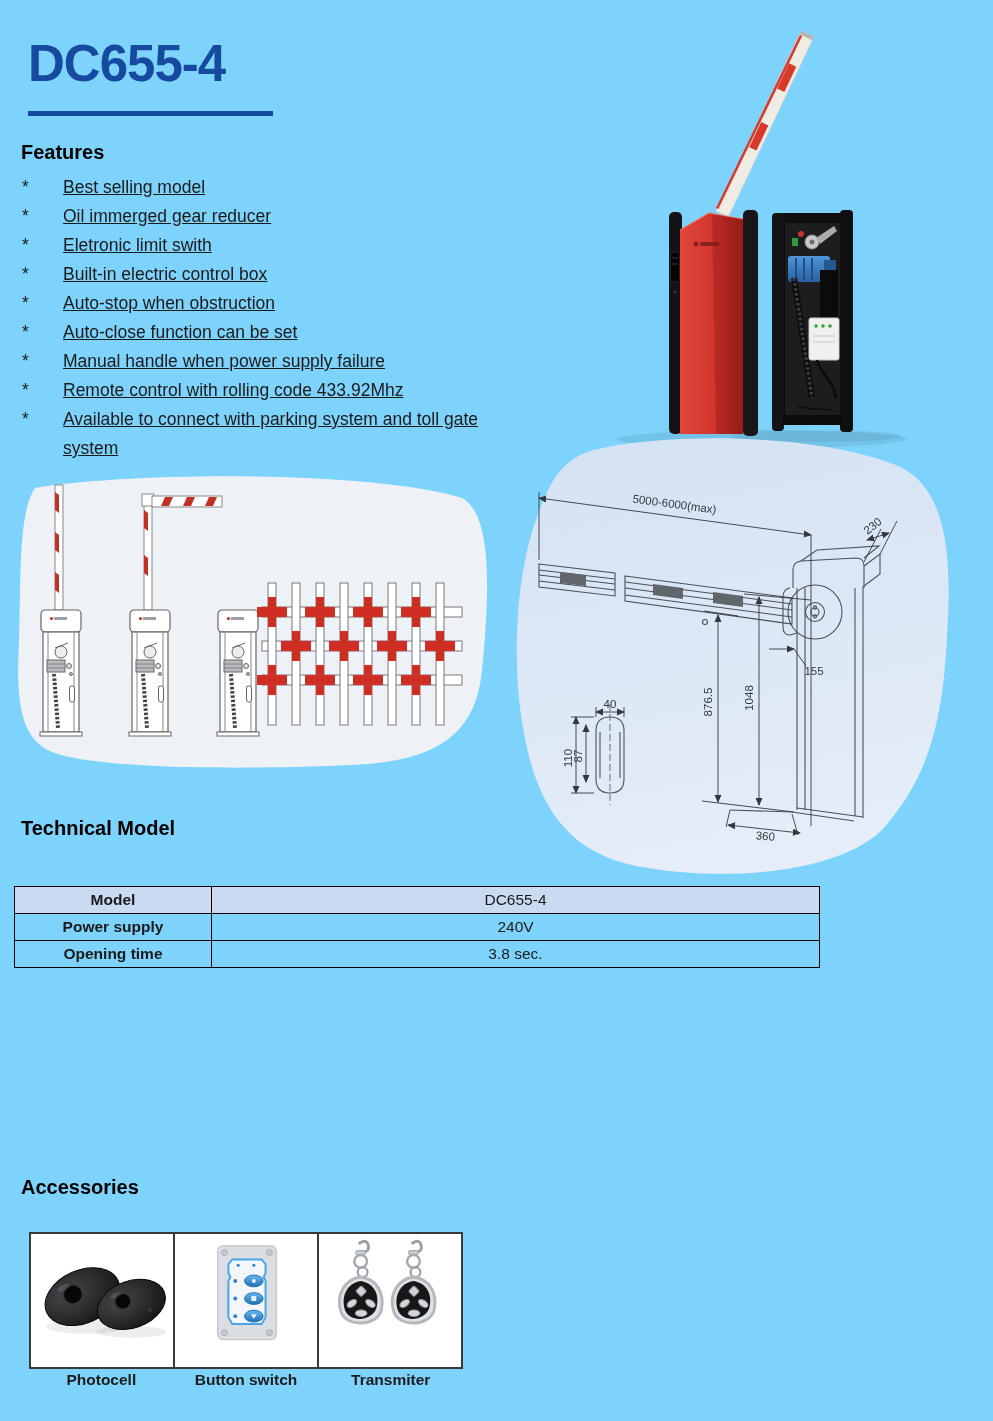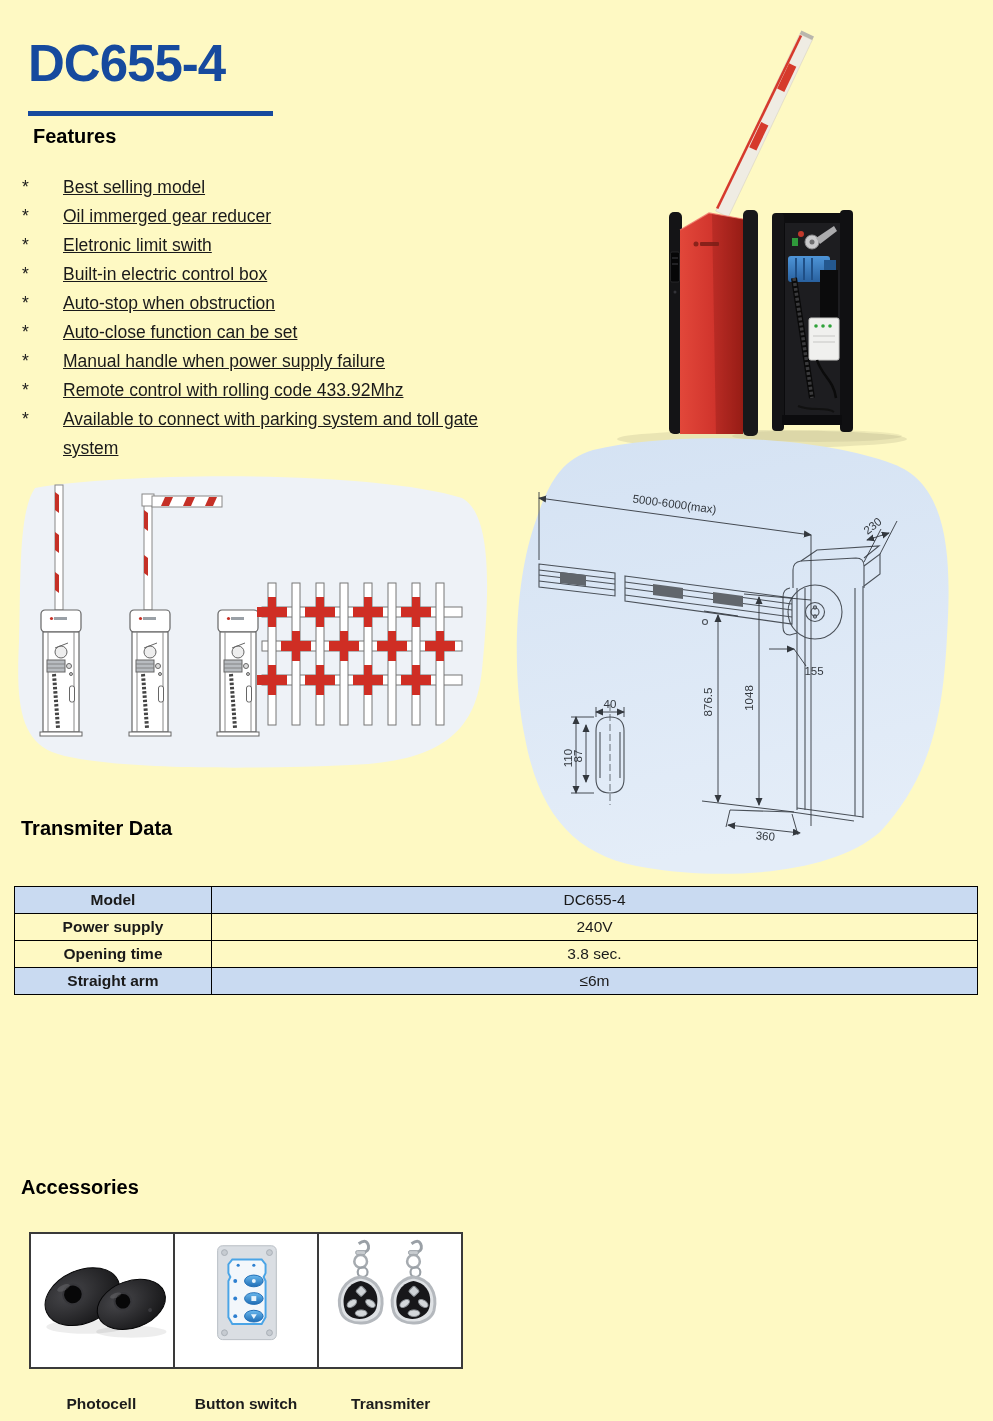--- a/index.html
+++ b/index.html
@@ -1,36 +1,36 @@
 <!DOCTYPE html>
 <html><head>
 <meta charset="utf-8">
 <style>
   html,body{margin:0;padding:0;background:#fff;}
-  .page{position:relative;width:993px;height:1421px;background:#fef9c3;overflow:hidden;
+  .page{position:relative;width:993px;height:1421px;background:#7dd3fc;overflow:hidden;
         font-family:"Liberation Sans",sans-serif;color:#1a1a1a;}
   .abs{position:absolute;}
   .title{left:28px;top:34px;font-size:51px;font-weight:700;color:#164a9e;letter-spacing:-1px;}
   .title-underline{left:28px;top:111px;width:245px;height:5px;background:#164a9e;}
   .h2{font-size:20px;font-weight:700;color:#000;}
-  .features-heading{left:21px;top:125px;margin-left:12px;}
+  .features-heading{left:21px;top:141px;}
   .features-list{left:22px;top:173px;width:460px;list-style:none;margin:0;padding:0;}
   .features-list li{display:grid;grid-template-columns:41px 1fr;line-height:29px;font-size:17.5px;}
   .features-list .star{font-size:17.5px;}
   .feat-text{width:418px;text-decoration:underline;}
   .tech-heading{left:21px;top:817px;}
-  .tech-table{left:14px;top:886px;width:964px;border-collapse:collapse;table-layout:fixed;}
+  .tech-table{left:14px;top:886px;width:806px;border-collapse:collapse;table-layout:fixed;}
   .tech-table td{border:1.5px solid #000;height:26px;font-size:15.5px;text-align:center;padding:0;}
   .tech-table td.lbl{font-weight:700;width:196px;}
   .tech-table tr.blue td{background:#c9daf1;}
   .acc-heading{left:21px;top:1176px;}
   .acc-grid{left:29px;top:1232px;width:434px;height:137px;display:flex;border:2px solid #3a3a3a;background:#fff;box-sizing:border-box;}
   .acc-cell{flex:1;position:relative;}
   .acc-cell + .acc-cell{border-left:2px solid #3a3a3a;}
-  .acc-labels{left:29px;top:1371px;width:434px;display:flex;margin-top:24px;}
+  .acc-labels{left:29px;top:1371px;width:434px;display:flex;}
   .acc-labels span{flex:1;text-align:center;font-size:15.5px;font-weight:700;color:#1c1c1c;}
   svg text{font-family:"Liberation Sans",sans-serif;}
   .dim-text{font-size:11.5px;fill:#33383e;}
 </style>
 </head>
 <body>
 
 <div class="page">
 
   <div class="abs title">DC655-4</div>
@@ -315,38 +315,34 @@
       <text class="dim-text" x="316" y="239" text-anchor="middle">155</text>
       <text class="dim-text" x="214" y="266" text-anchor="middle" transform="rotate(-90 214 266)">876.5</text>
       <text class="dim-text" x="255" y="262" text-anchor="middle" transform="rotate(-90 255 262)">1048</text>
       <text class="dim-text" x="267" y="404" text-anchor="middle" transform="rotate(5 267 404)">360</text>
       <text class="dim-text" x="112" y="272" text-anchor="middle">40</text>
       <text class="dim-text" x="74" y="322" text-anchor="middle" transform="rotate(-90 74 322)">110</text>
       <text class="dim-text" x="84" y="320" text-anchor="middle" transform="rotate(-90 84 320)">87</text>
     </g>
   </svg>
 
-  <div class="abs h2 tech-heading">Transmiter Data</div>
+  <div class="abs h2 tech-heading">Technical Model</div>
   <table class="abs tech-table">
     <tbody>
       <tr class="blue">
           <td class="lbl">Model</td>
           <td>DC655-4</td>
         </tr>
       <tr>
           <td class="lbl">Power supply</td>
           <td>240V</td>
         </tr>
       <tr>
           <td class="lbl">Opening time</td>
           <td>3.8 sec.</td>
-        </tr>
-      <tr class="blue">
-          <td class="lbl">Straight arm</td>
-          <td>≤6m</td>
         </tr>
     </tbody>
   </table>
 
   <div class="abs h2 acc-heading">Accessories</div>
   <div class="abs acc-grid">
     <div class="acc-cell">
       <svg width="142" height="133" viewBox="0 0 144 136">
         <ellipse cx="55" cy="95" rx="40" ry="7" fill="#000" opacity="0.07"></ellipse>
         <ellipse cx="102" cy="100" rx="36" ry="6" fill="#000" opacity="0.07"></ellipse>

